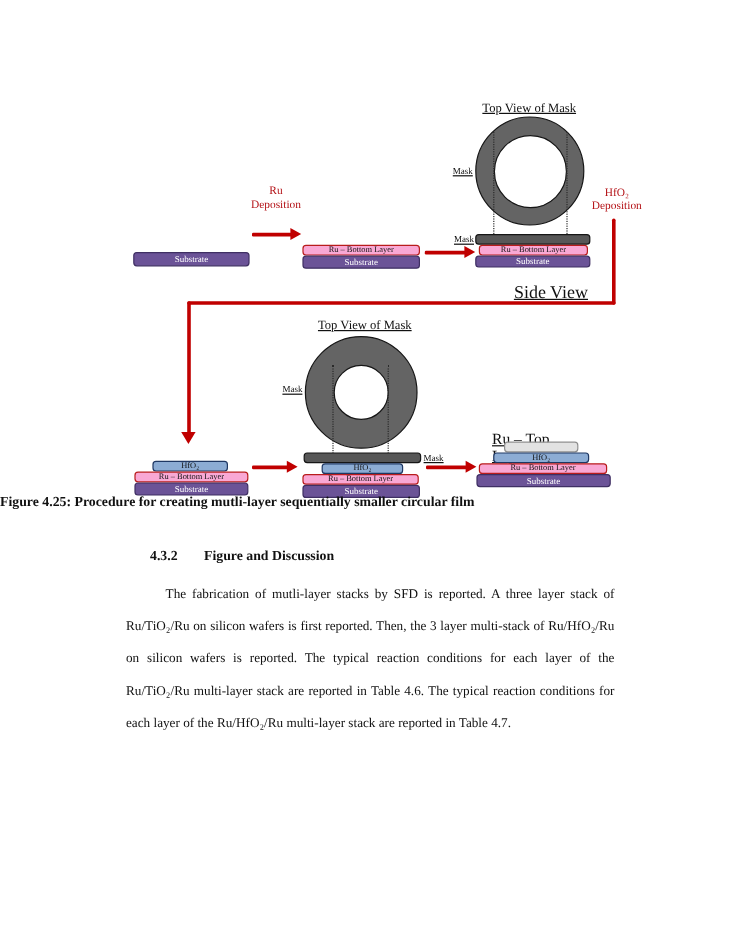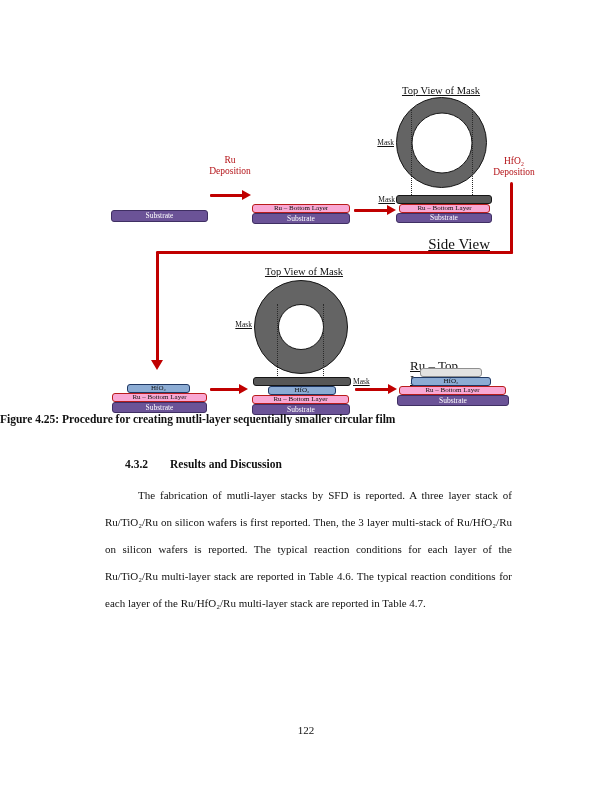--- a/index.html
+++ b/index.html
@@ -125,20 +125,19 @@
     <div class="bar ru" style="left:399px;top:386px;width:107px;height:9px">Ru – Bottom Layer</div>
     <div class="bar substrate" style="left:397px;top:395px;width:112px;height:11px">Substrate</div>
   </div>
 
   <div class="caption">
     <div>Figure 4.25: Procedure for creating mutli-layer sequentially smaller circular film</div>
   </div>
 
   <div class="heading">
     <span>4.3.2</span>
-    <span>Results and Discussion</span>
+    <span>Figure and Discussion</span>
   </div>
 
   <div class="bodytext">The fabrication of mutli-layer stacks by SFD is reported.  A three layer stack of Ru/TiO₂/Ru on silicon wafers is first reported.  Then, the 3 layer multi-stack of Ru/HfO₂/Ru on silicon wafers is reported.  The typical reaction conditions for each layer of the Ru/TiO₂/Ru multi-layer stack are reported in Table 4.6.  The typical reaction conditions for each layer of the Ru/HfO₂/Ru multi-layer stack are reported in Table 4.7.</div>
 
-  <div class="pagenum">122</div>
 
 </div>
 
 </body></html>

